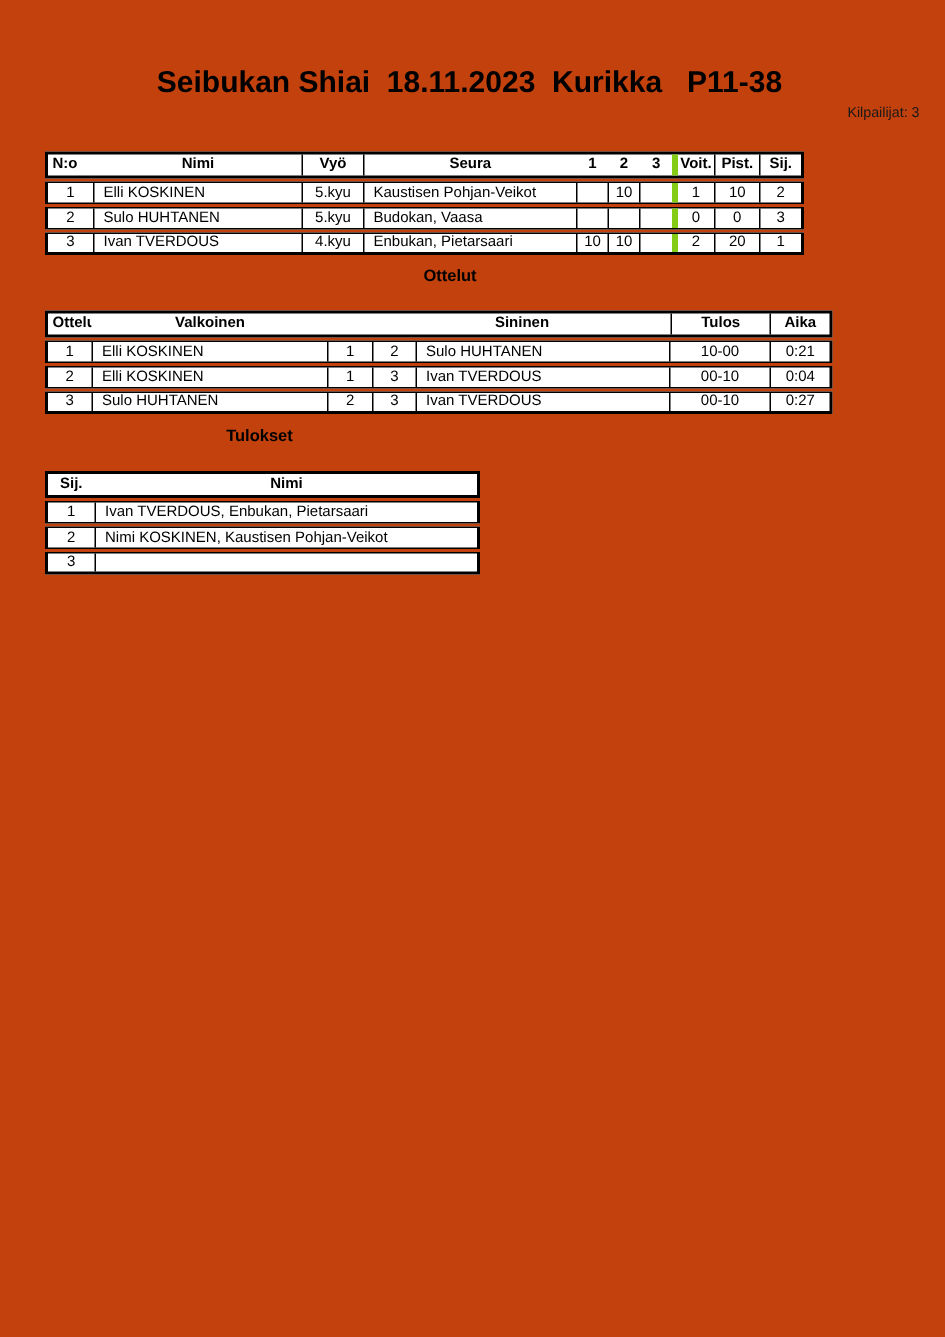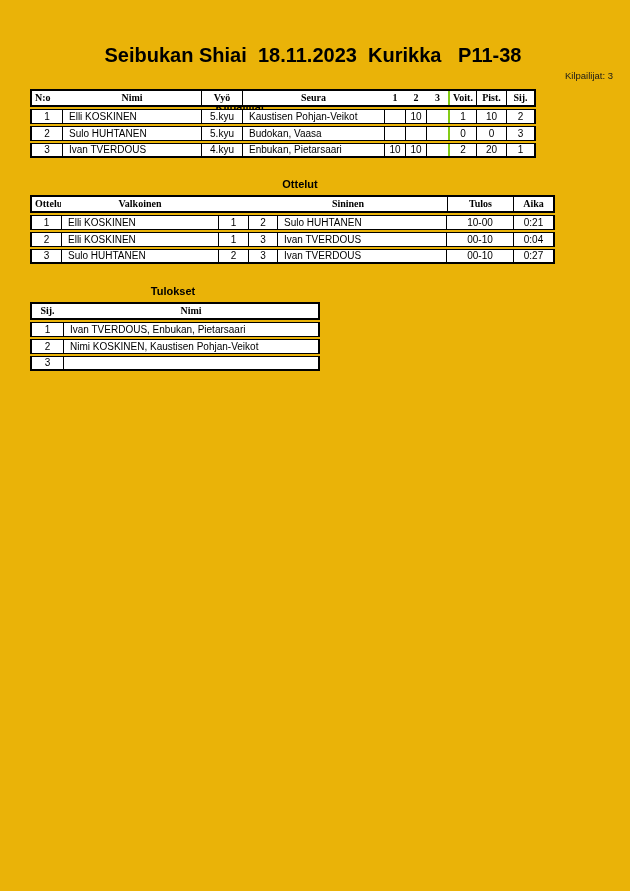--- a/index.html
+++ b/index.html
@@ -1,39 +1,39 @@
 <!DOCTYPE html>
 <html><head>
 <meta charset="utf-8">
 <style>
   html,body{margin:0;padding:0;background:#fff;}
-  .page{position:relative;width:630px;height:891px;background:#eab308;overflow:hidden;
+  .page{position:relative;width:630px;height:891px;background:#c2410c;overflow:hidden;
         font-family:"Liberation Sans","DejaVu Sans",sans-serif;color:#000;}
   .title{position:absolute;top:44px;left:0;width:626px;text-align:center;
          font-size:20px;font-weight:bold;white-space:pre;}
   .sec-label{position:absolute;font-size:11px;font-weight:bold;text-align:center;white-space:pre;}
   .lbl-kilp{top:68px;left:30px;width:420px;margin-top:33px;}
   .lbl-ottelut{top:178px;left:30px;width:540px;}
   .lbl-tulokset{top:285px;left:30px;width:286px;}
   .count{position:absolute;top:70px;right:17px;font-size:9.5px;color:#1a1a1a;}
 
   .tbl{position:absolute;left:30px;}
   .t1{top:89px;width:506px;}
   .t2{top:195px;width:525px;}
   .t3{top:302px;width:290px;}
 
   .row{display:flex;box-sizing:border-box;border:1px solid #000;
        border-left-width:2px;border-right-width:2px;margin-top:2px;height:15px;background:#fff;}
-  .row.head{border-width:2px;margin-top:0;height:18px;font-weight:bold;font-size:10px;font-family:Liberation Serif, serif;}
+  .row.head{border-width:2px;margin-top:12px;height:18px;font-weight:bold;font-size:10px;}
   .row.last{border-bottom-width:2px;}
   .cell{box-sizing:border-box;display:flex;align-items:center;justify-content:center;
         font-size:10px;line-height:1;border-right:1px solid #000;overflow:hidden;white-space:nowrap;flex:none;}
   .cell.nr{border-right:none;}
   .cell.sep-t{border-right-color:transparent;}
-  .cell.thickl{border-left:2px solid #84cc16;}
+  .cell.thickl{border-left:4px solid #84cc16;}
   .cell.left{justify-content:flex-start;padding-left:6px;}
   .cell.hleft{justify-content:flex-start;padding-left:3px;}
 
   
   .t1 .w-no{width:31px}.t1 .w-name{width:139px}.t1 .w-belt{width:41px}.t1 .w-club{width:142px}
   .t1 .w-r{width:21px}.t1 .w-wins{width:29px}.t1 .w-pts{width:30px}.t1 .w-place{width:27px}
   
   .t2 .w-m{width:30px}.t2 .w-wname{width:157px}.t2 .w-wno{width:30px}.t2 .w-bno{width:29px}
   .t2 .w-bname{width:169px}.t2 .w-res{width:67px}.t2 .w-time{width:39px}.t2 .w-sinhead{width:198px}
   

